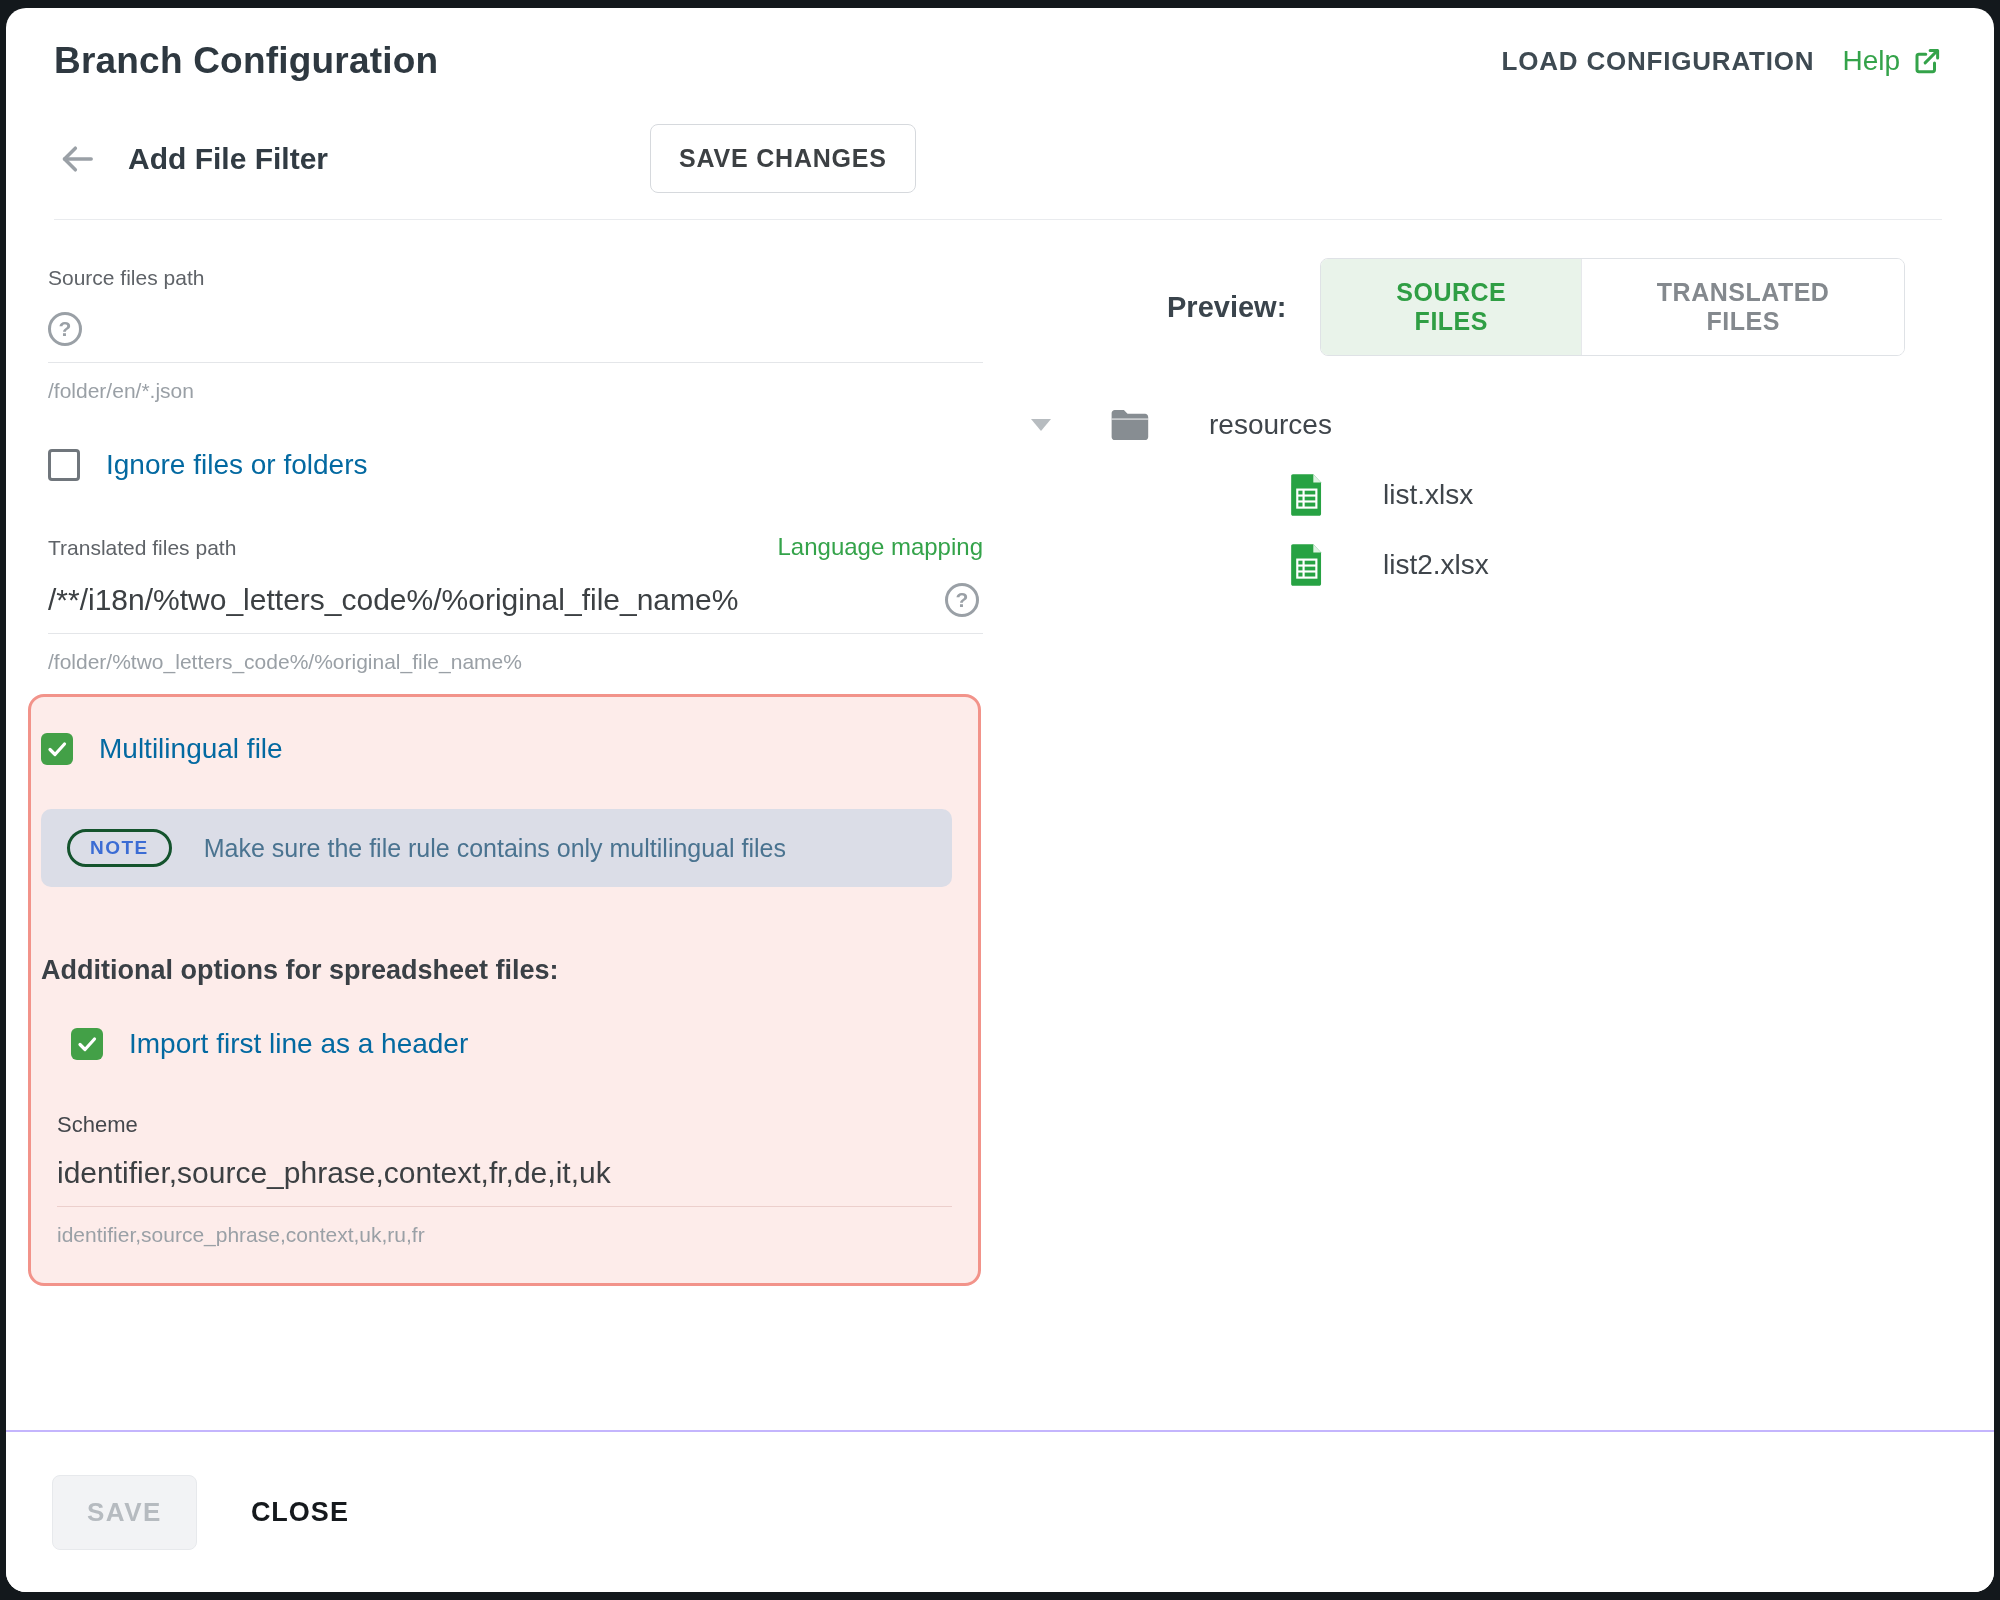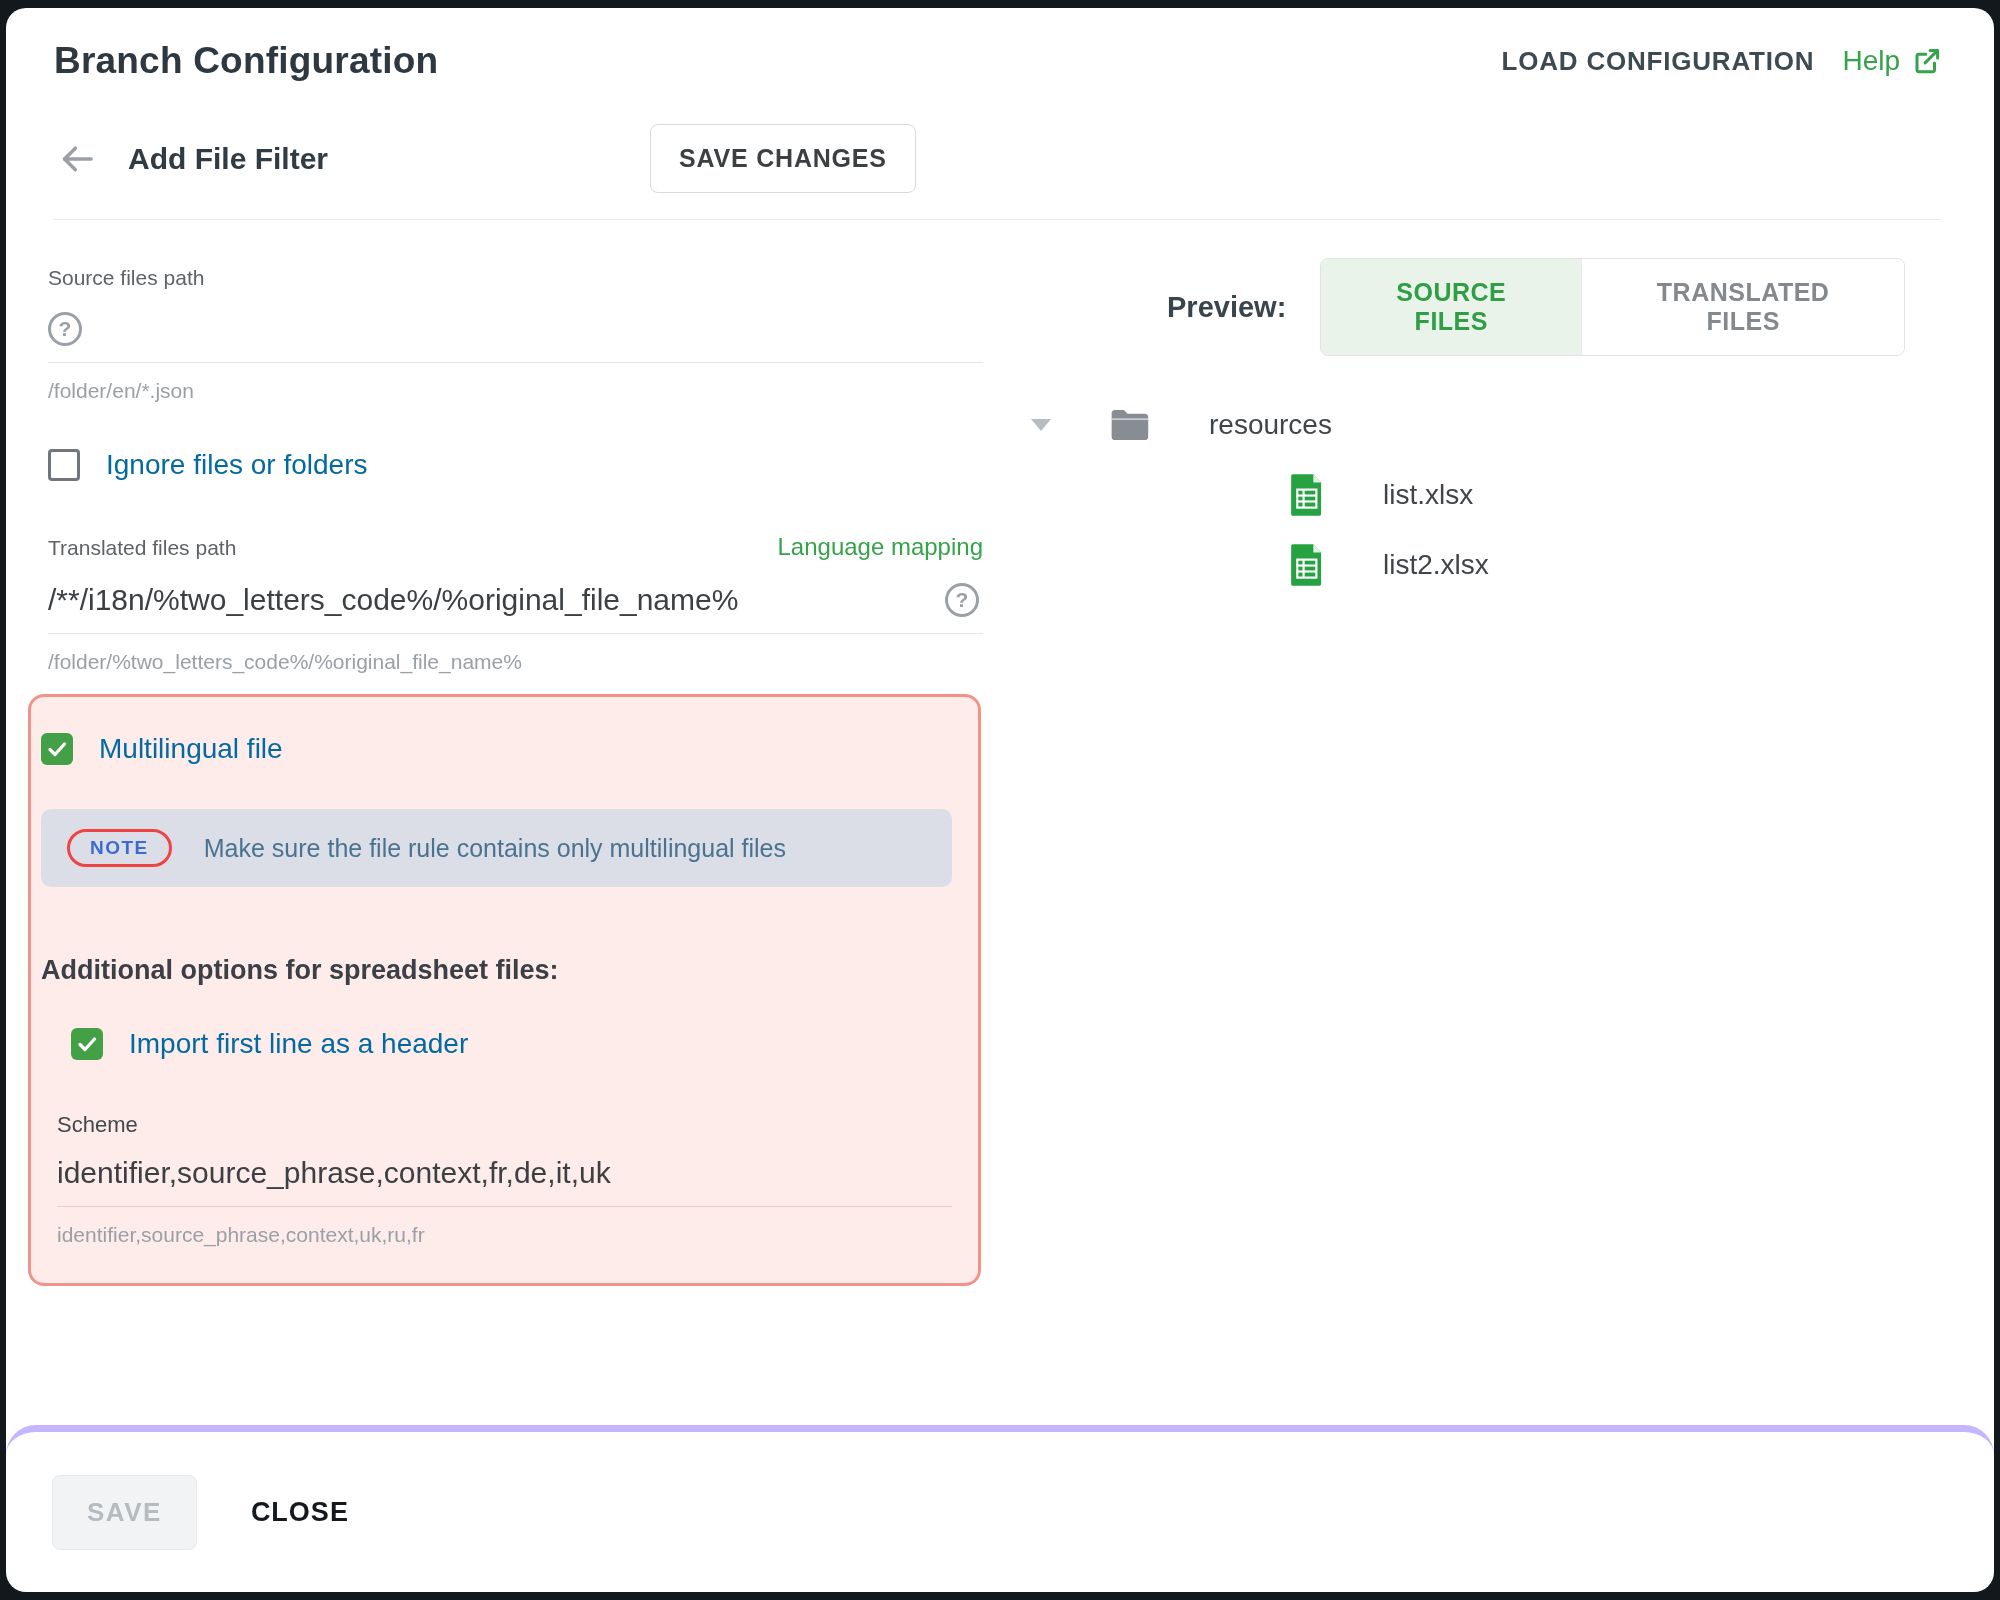--- a/index.html
+++ b/index.html
@@ -67,21 +67,21 @@
     box-sizing:border-box; margin:20px 0 0 -20px; width:953px;
     border:3px solid #f2938a; background:#fdecea; border-radius:16px;
     padding:28px 26px 36px 10px;
   }
   .highlight-box .checkbox-row:first-child { margin-top:8px; }
   .note-bar {
     margin-top:44px; background:#dbdde7; border-radius:10px;
     padding:20px 26px; display:flex; align-items:center; gap:32px;
   }
   .note-pill {
-    border:3px solid #ef4444; color:#3b6cd4; border-radius:999px;
+    border:3px solid #14532d; color:#3b6cd4; border-radius:999px;
     padding:5px 20px; font-size:19px; font-weight:bold; letter-spacing:1.5px; flex:none;
   }
   .note-text { font-size:25px; color:#4a7390; }
   .options-heading { margin-top:68px; font-size:27px; font-weight:bold; color:#3a4046; }
   .indent-1 { margin-left:30px; }
   .scheme-block { margin-left:16px; }
   .scheme-label { margin-top:52px; font-size:22px; color:#44474c; }
   .scheme-input-row { border-bottom:1px solid #eccfcc; padding:14px 0 16px 0; margin-top:4px; }
   .scheme-input { font-size:30px; color:#3c4043; border:none; background:transparent; outline:none; width:860px; font-family:inherit; padding:0; }
 
@@ -99,21 +99,21 @@
   .expander { width:22px; flex:none; margin-right:20px; display:flex; }
   .expander::before { content:""; width:0; height:0;
     border-left:10px solid transparent; border-right:10px solid transparent; border-top:12px solid #b7bcc0; }
   .tree-icon { flex:none; margin-right:22px; display:flex; }
   .tree-label { font-size:28px; color:#3f454b; }
   .file-offset { width:42px; flex:none; }
 
   
   .footer {
     position:absolute; left:0; right:0; bottom:0; height:160px; background:#fff;
-    border-top:7px solid #c4b5fd; display:flex; align-items:center; padding-left:46px; gap:54px;border-radius:30px;
+    border-top:2px solid #c4b5fd; display:flex; align-items:center; padding-left:46px; gap:54px;
   }
   .save-btn {
     background:#f2f3f5; border:1px solid #e7e9ec; border-radius:8px; color:#b6bbc0;
     font-size:26px; font-weight:bold; letter-spacing:1.5px; padding:21px 34px; font-family:inherit;
   }
   .close-btn { background:none; border:none; font-size:27px; font-weight:bold; color:#15191d;
     letter-spacing:1px; cursor:pointer; font-family:inherit; padding:0; }
 </style>
 </head>
 <body>

